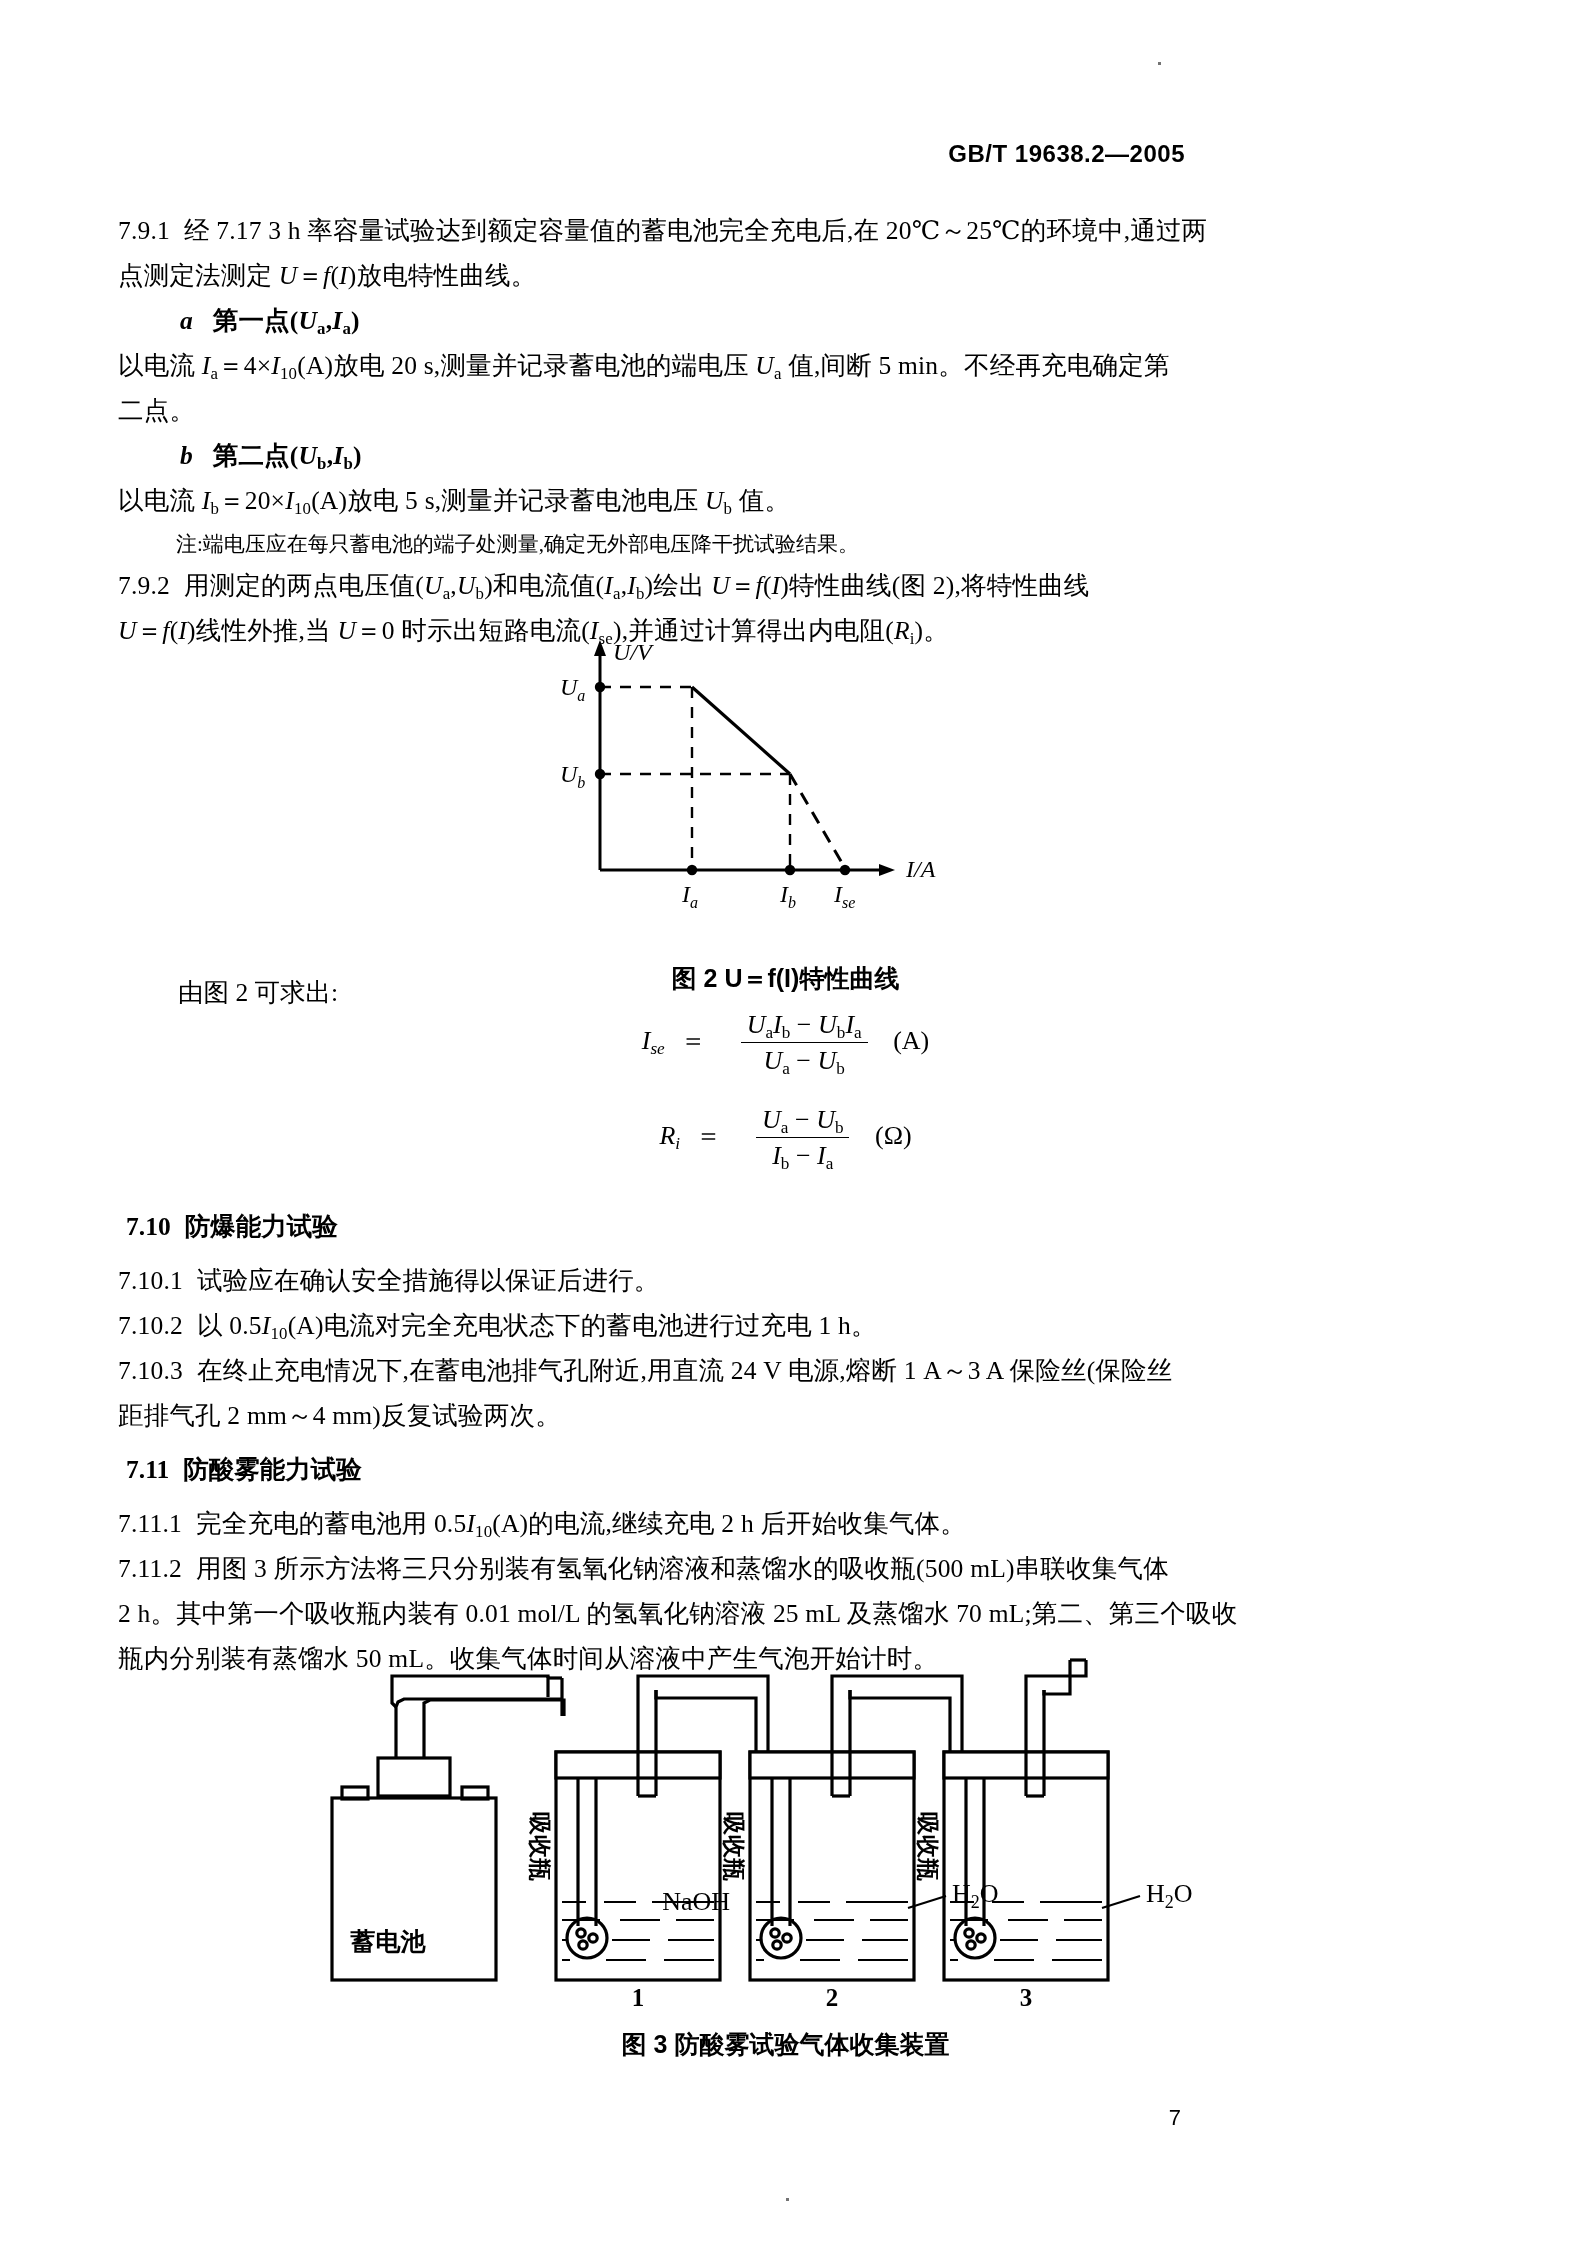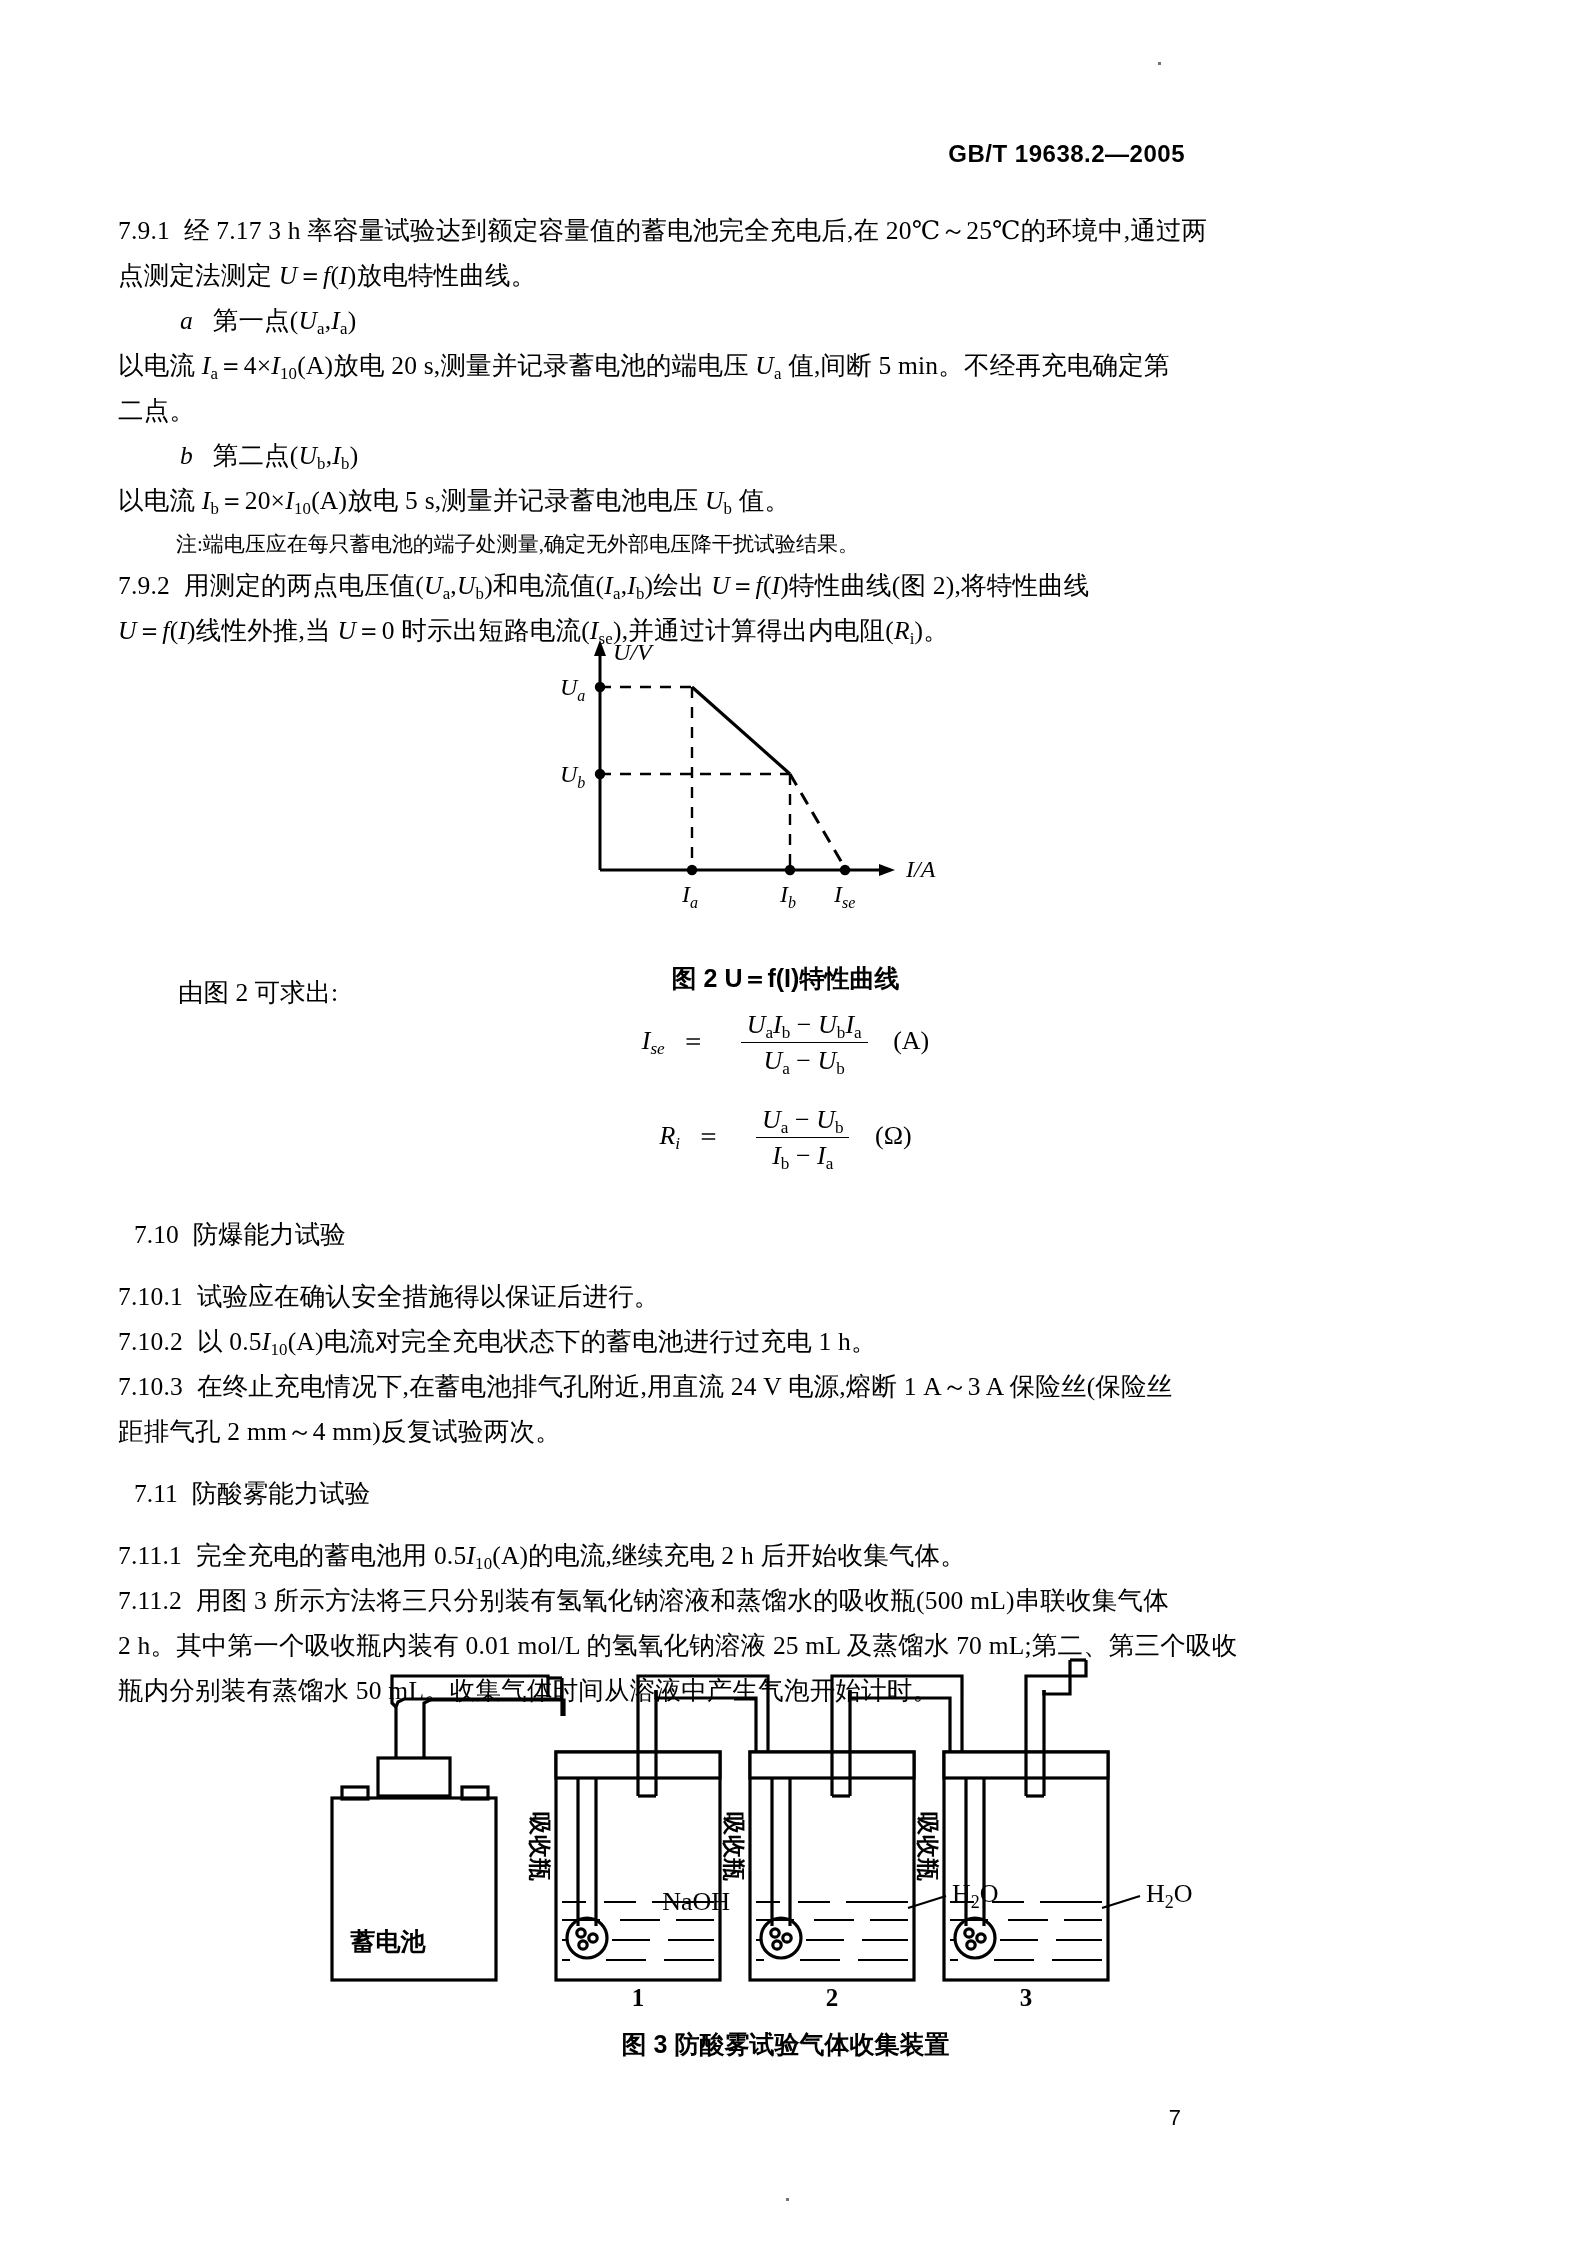--- a/index.html
+++ b/index.html
@@ -42,33 +42,33 @@
     width: 1336px;
   }
   .para {
     font-size: 25.5px;
     line-height: 45px;
     text-align: justify;
     margin: 0 0 0 0;
     letter-spacing: 0.2px;
   }
   .para.noindent { text-indent: 0; }
-  .indent-a { padding-left: 62px; }
+  .indent-a { padding-left: 62px; font-weight: bold; }
   .note {
     font-size: 21px;
     line-height: 38px;
     padding-left: 58px;
     margin: 2px 0 0 0;
   }
   .sec-head {
     font-size: 25.5px;
     line-height: 46px;
-    font-weight: normal;
+    font-weight: bold;
     font-family: "Liberation Sans", "DejaVu Sans", sans-serif;
-    margin: 16px;
+    margin: 8px;
   }
   .sec-head .num { font-family: "Liberation Serif", serif; }
   .num-lbl { margin-right: 14px; }
 
   
   .mi { font-style: italic; font-family: "Liberation Serif", serif; }
   sub { font-size: 0.66em; line-height: 0; vertical-align: -0.28em; }
 
   
   .fig2-wrap {

